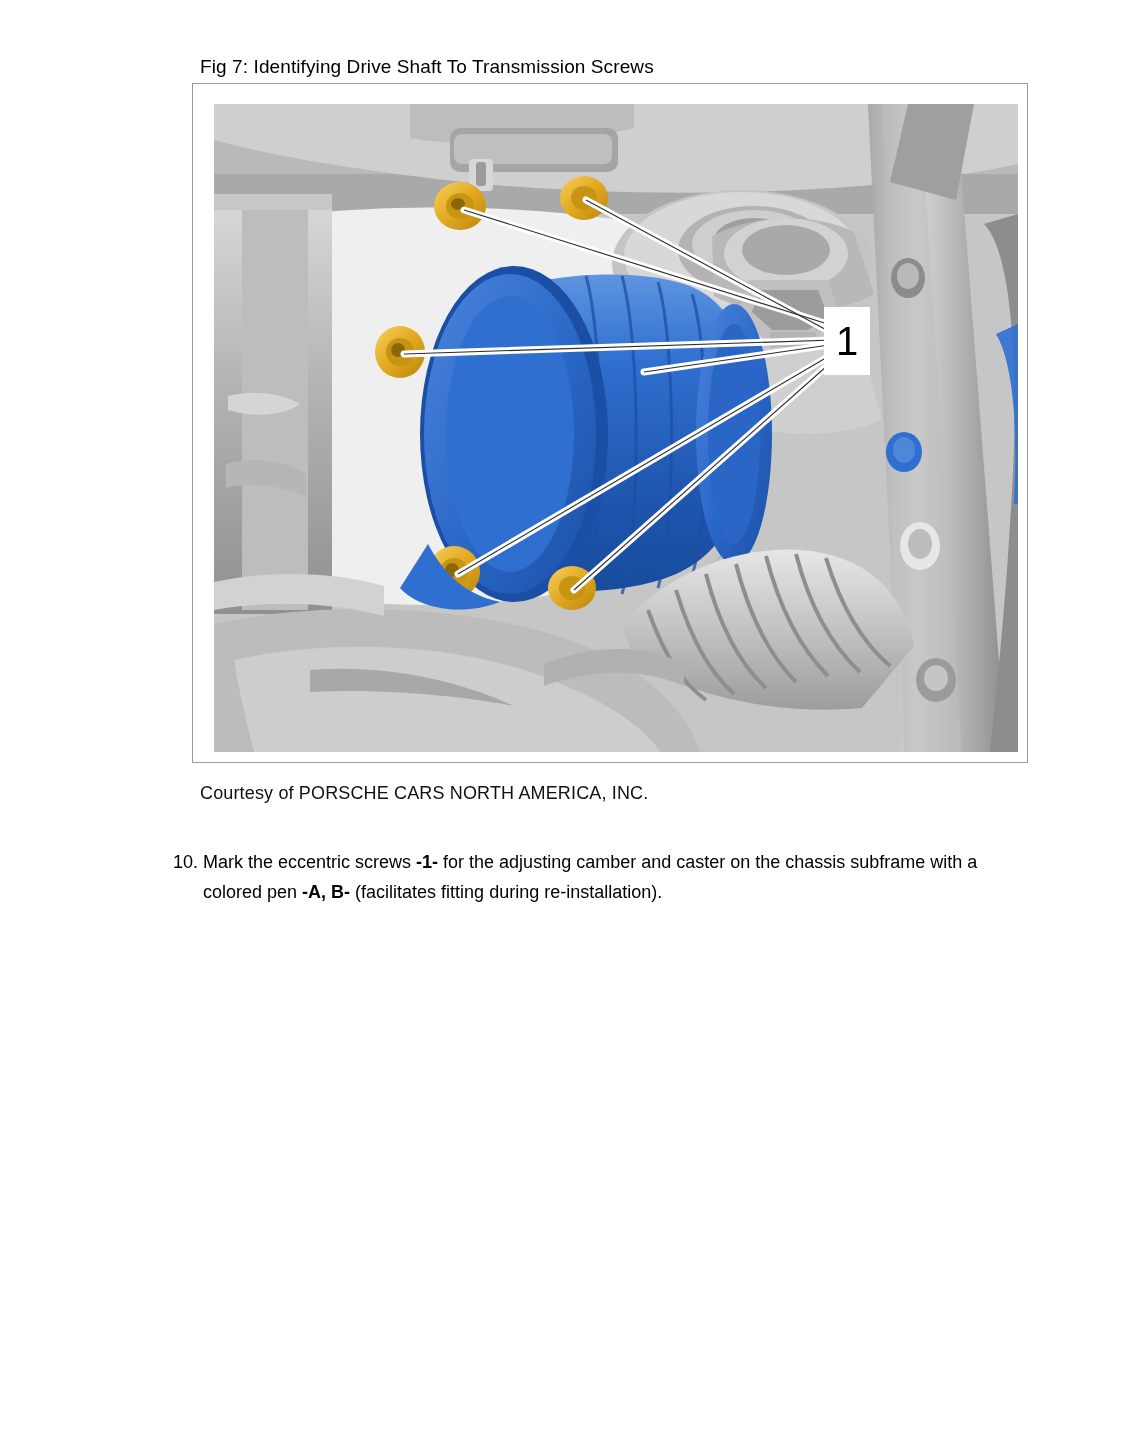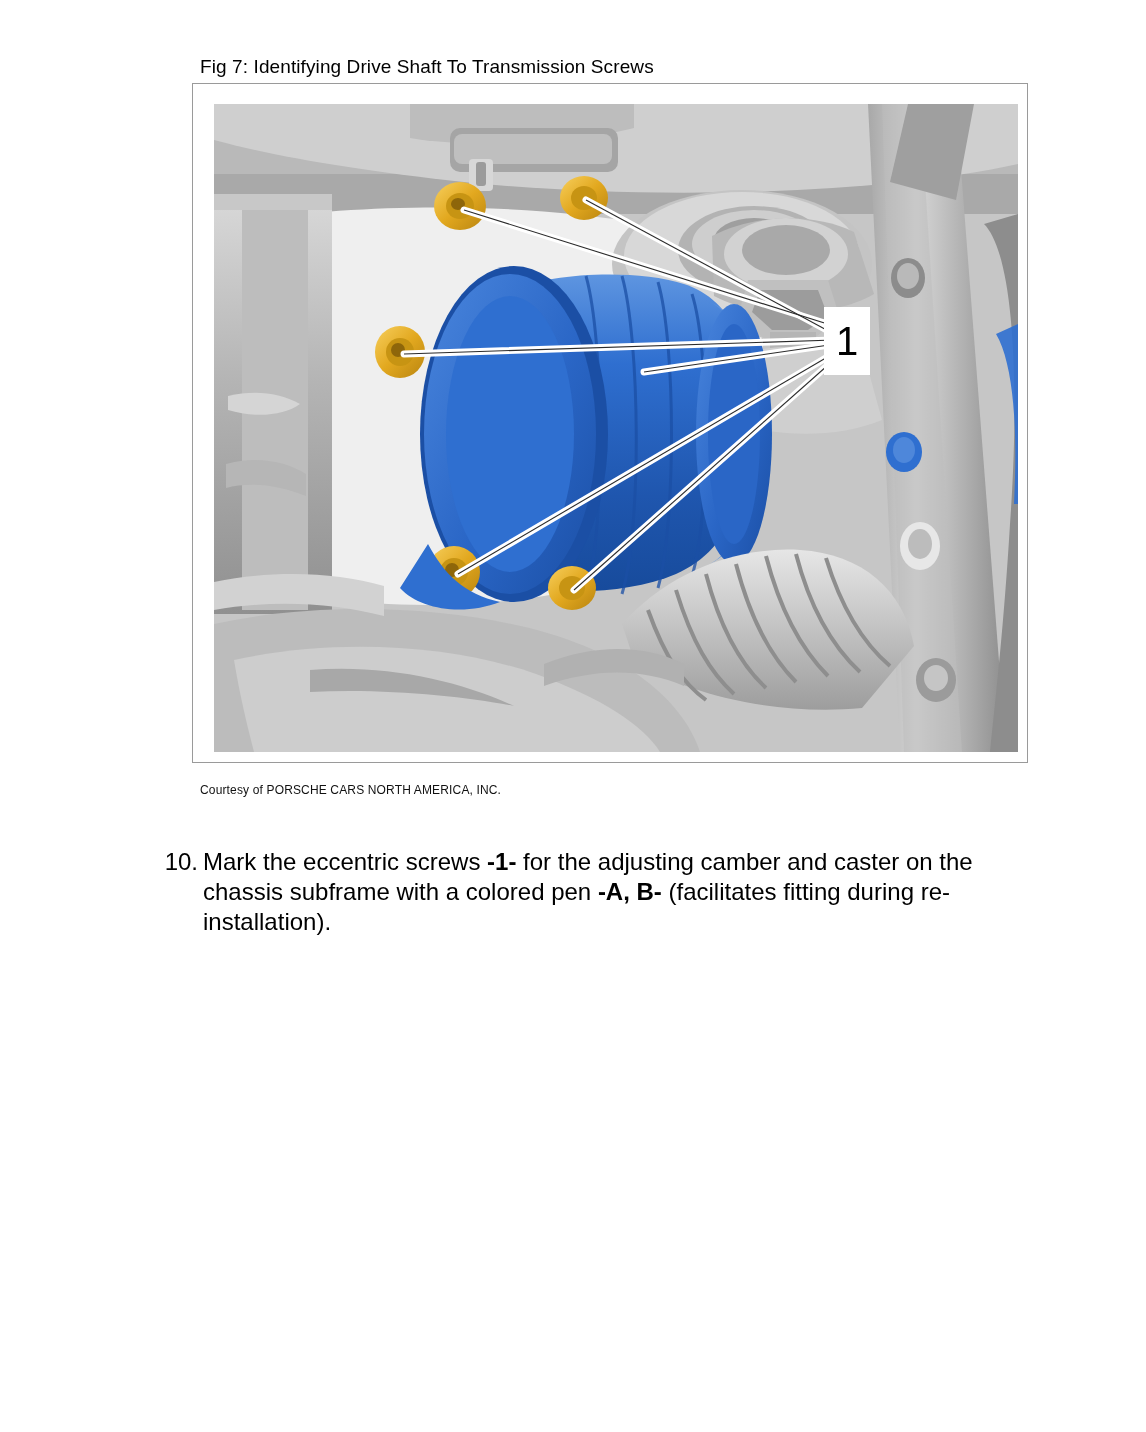--- a/index.html
+++ b/index.html
@@ -59,33 +59,33 @@
   
   .illus {
     position: absolute;
     inset: 0;
   }
 
   .courtesy {
     position: absolute;
     left: 200px;
     top: 783px;
-    font-size: 12px;
+    font-size: 18px;
     color: #111;
     letter-spacing: 0.15px;
     white-space: nowrap;
   }
 
   
   .step {
     position: absolute;
     left: 140px;
     top: 847px;
     width: 870px;
-    font-size: 24px;
+    font-size: 18px;
     line-height: 30px;
     color: #000;
   }
   .step-num {
     position: absolute;
     left: 0;
     top: 0;
     width: 58px;
     text-align: right;
   }

